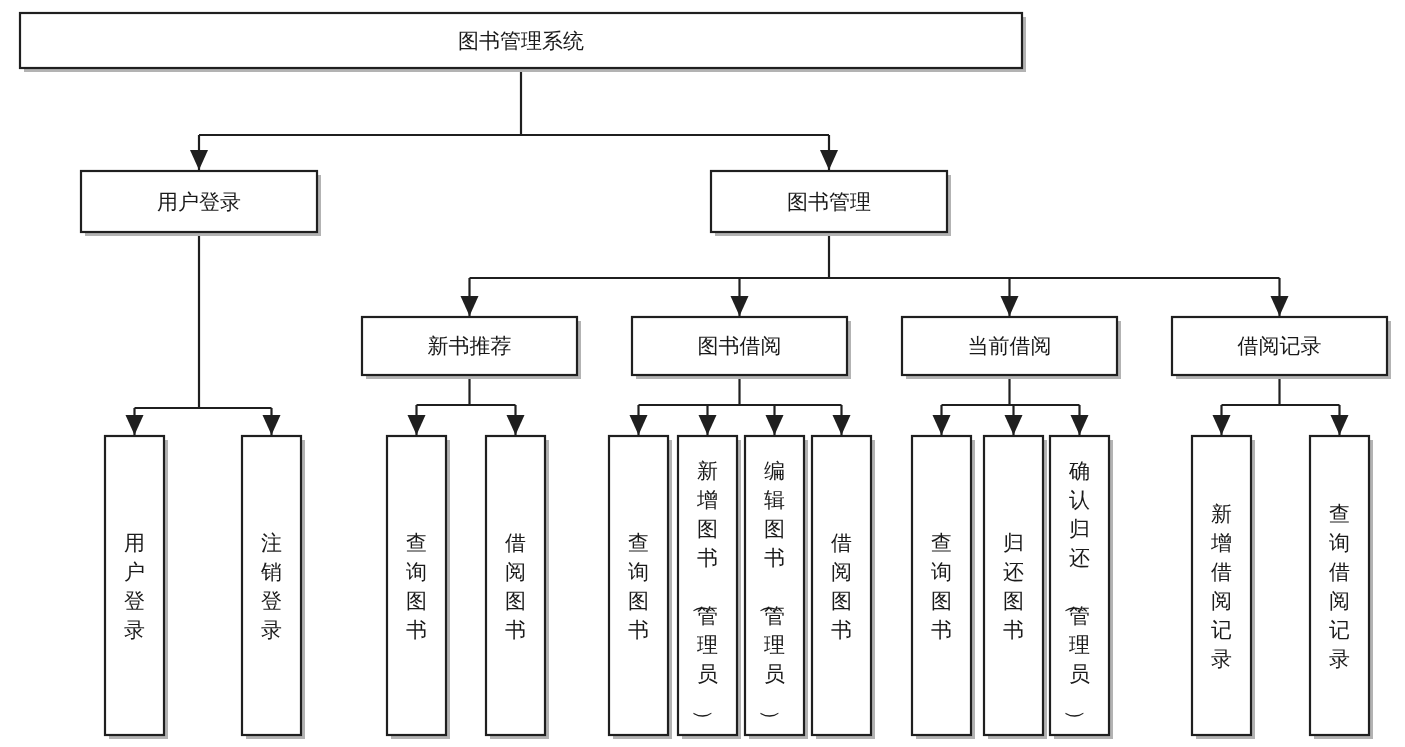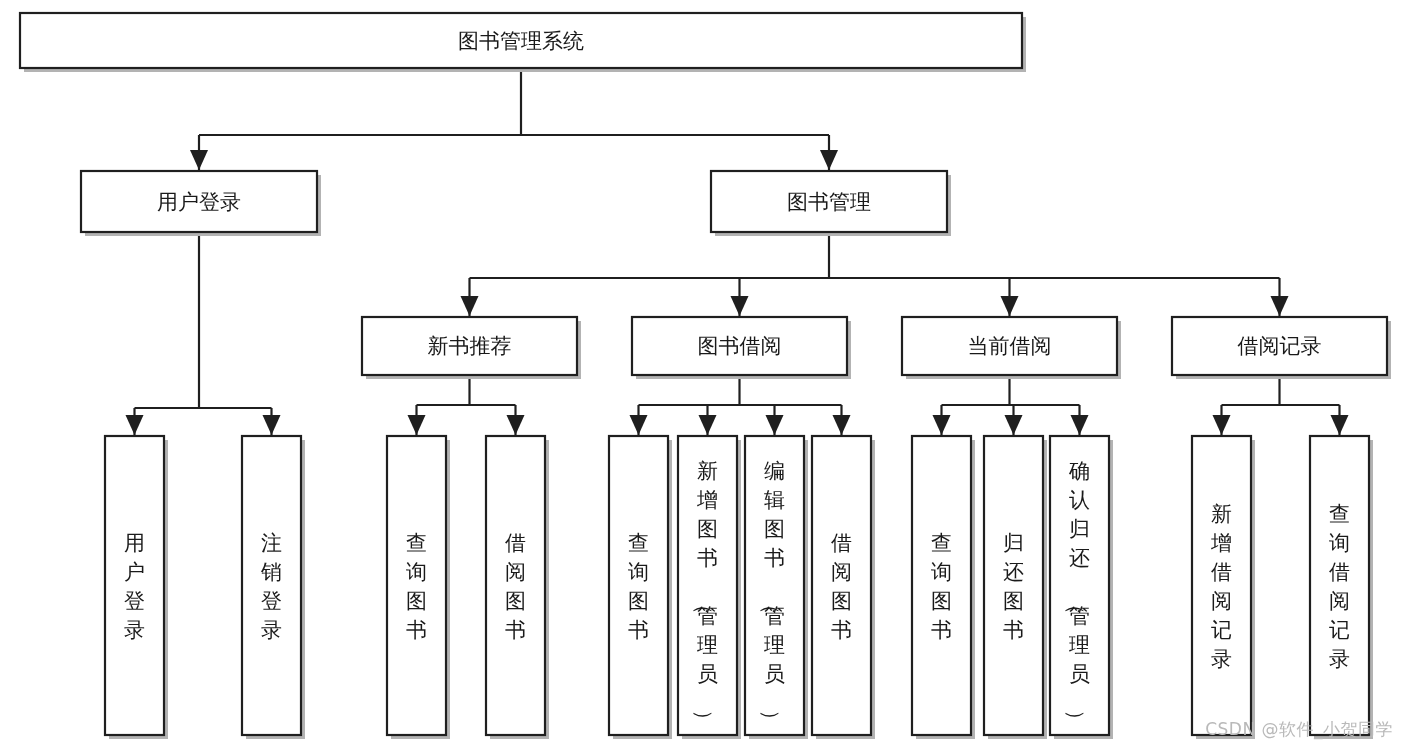--- a/index.html
+++ b/index.html
@@ -238,14 +238,13 @@
           <rect x="1192" y="436" width="59" height="299" class="node-box"></rect>
           <text x="1221.5" y="521.12" class="node-label-v"><tspan x="1221.5" dy="0">新</tspan><tspan x="1221.5" dy="29">增</tspan><tspan x="1221.5" dy="29">借</tspan><tspan x="1221.5" dy="29">阅</tspan><tspan x="1221.5" dy="29">记</tspan><tspan x="1221.5" dy="29">录</tspan></text>
         </g>
         <g>
           <rect x="1314" y="440" width="59" height="299" class="node-shadow"></rect>
           <rect x="1310" y="436" width="59" height="299" class="node-box"></rect>
           <text x="1339.5" y="521.12" class="node-label-v"><tspan x="1339.5" dy="0">查</tspan><tspan x="1339.5" dy="29">询</tspan><tspan x="1339.5" dy="29">借</tspan><tspan x="1339.5" dy="29">阅</tspan><tspan x="1339.5" dy="29">记</tspan><tspan x="1339.5" dy="29">录</tspan></text>
         </g>
       </g>
   </svg>
-  <div class="watermark">CSDN @软件_小贺同学</div>
 </div>
 
 </body></html>

